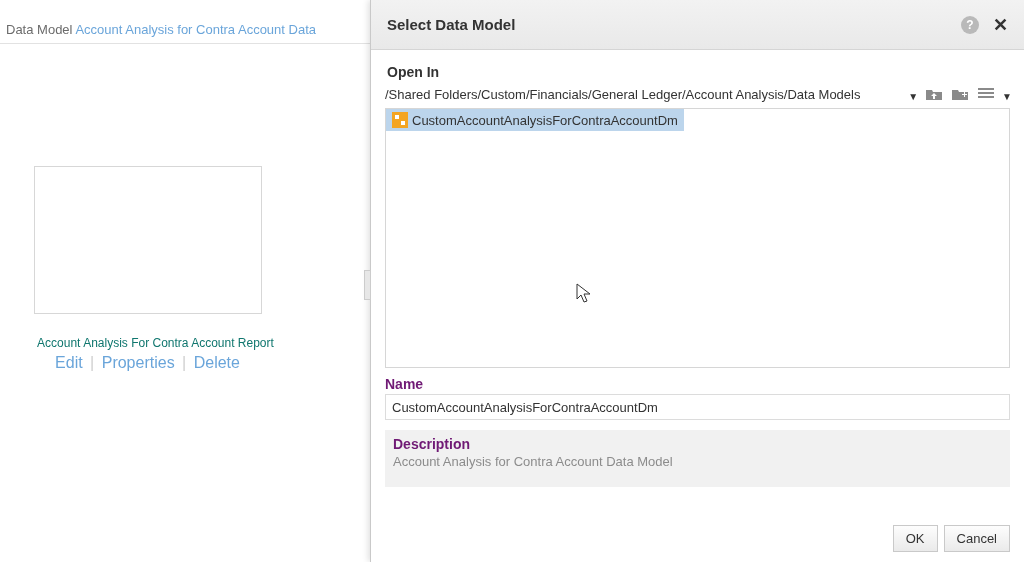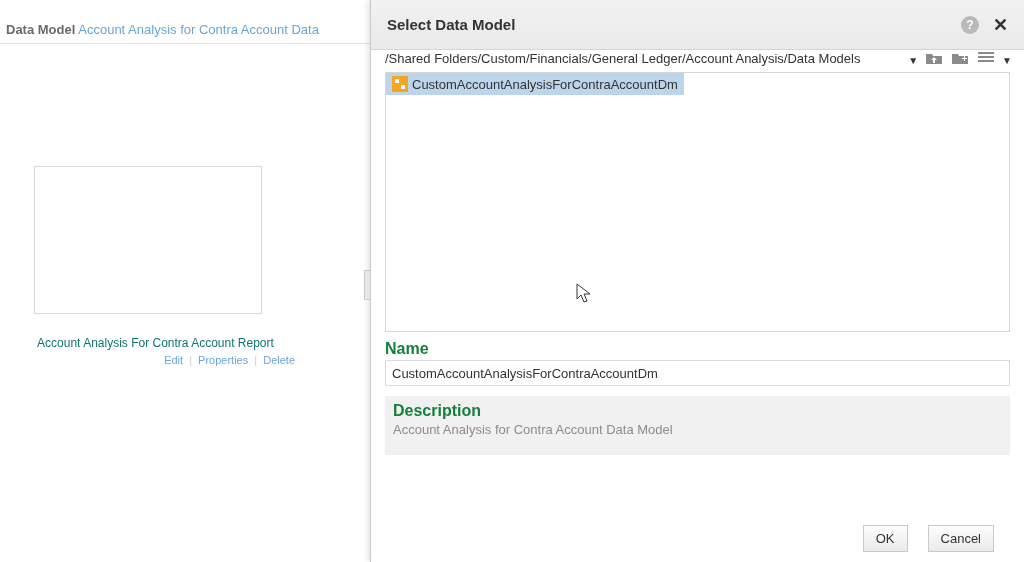--- a/index.html
+++ b/index.html
@@ -22,21 +22,21 @@
     .top-tabs {
       position: absolute;
       top: 22px; left: 0;
       width: 100%;
       padding: 0 6px 6px;
       border-bottom: 1px solid #e2e2e2;
       font-size: 13px;
     }
     .top-tabs .tab-a {
       color: #6b6b6b;
-      font-weight: bold;
+      font-weight: normal;
     }
     .top-tabs .tab-b {
       color: #6aa5da;
     }
     .thumb {
       position: absolute;
       left: 34px; top: 166px;
       width: 228px; height: 148px;
       background: #fff;
       border: 1px solid #d7d7d7;
@@ -46,23 +46,23 @@
       left: 8px; top: 336px;
       width: 295px;
       text-align: center;
       color: #0f766e;
       font-size: 12px;
     }
     .thumb-actions {
       position: absolute;
       left: 0; top: 354px;
       width: 295px;
-      text-align: right;
+      text-align: center;
       color: #6aa5da;
-      font-size: 11px;
+      font-size: 16px;
     }
     .thumb-actions span.sep {
       color: #cfcfcf;
       margin: 0 3px;
     }
     .thumb-actions a { color: #6aa5da; cursor: pointer; }
 
     .dialog {
       position: absolute;
       top: 0; left: 370px;
@@ -164,47 +164,47 @@
       position:absolute;
       background:#fff;
     }
     .dm-icon::before { left:3px; top:3px; width:4px; height:4px; }
     .dm-icon::after  { left:9px; top:9px; width:4px; height:4px; }
     .name-section {
       margin: 8px 14px 0;
     }
     .name-label, .desc-label {
       font-weight: bold;
-      font-size: 16px;
+      font-size: 14px;
       margin-bottom: 2px;
-      color: #15803d;
+      color: #701a75;
     }
     .name-input {
       width: 100%;
       height: 26px;
       padding: 3px 6px;
       font-size: 13px;
       border: 1px solid #dcdcdc;
       color: #333;
     }
     .desc-section {
       margin: 10px 14px 0;
       background: #f1f1f1;
       padding: 6px 8px 18px;
     }
     .desc-text {
       color: #8c8c8c;
       font-size: 13px;
     }
     .button-row {
       position: absolute;
-      right: 30px;
+      right: 14px;
       bottom: 10px;
       display: flex;
-      gap: 20px;
+      gap: 6px;
     }
     .btn {
       background: linear-gradient(#fdfdfd,#eaeaea);
       border: 1px solid #c9c9c9;
       color: #333;
       font-size: 13px;
       padding: 5px 12px;
       cursor: pointer;
     }
     .drag-handle {
@@ -241,20 +241,21 @@
 </div>
 
 <div class="dialog">
   <div class="drag-handle"></div>
   <div class="dialog-header">
     <div class="dialog-title">Select Data Model</div>
     <div class="help-icon">?</div>
     <div class="close-icon">✕</div>
   </div>
 
+  <div class="open-in-label">Open In</div>
 
   <div class="path-row">
     <div class="path-text">/Shared Folders/Custom/Financials/General Ledger/Account Analysis/Data Models</div>
     <div class="path-drop">▼</div>
     <div class="path-icon">
       <svg width="18" height="14" viewBox="0 0 18 14">
           <path class="folder-svg" d="M1 3h6l1 2h9v8H1z"></path>
           <path d="M9 6l-3 3h2v3h2V9h2z" fill="#fff"></path>
         </svg>
     </div>

